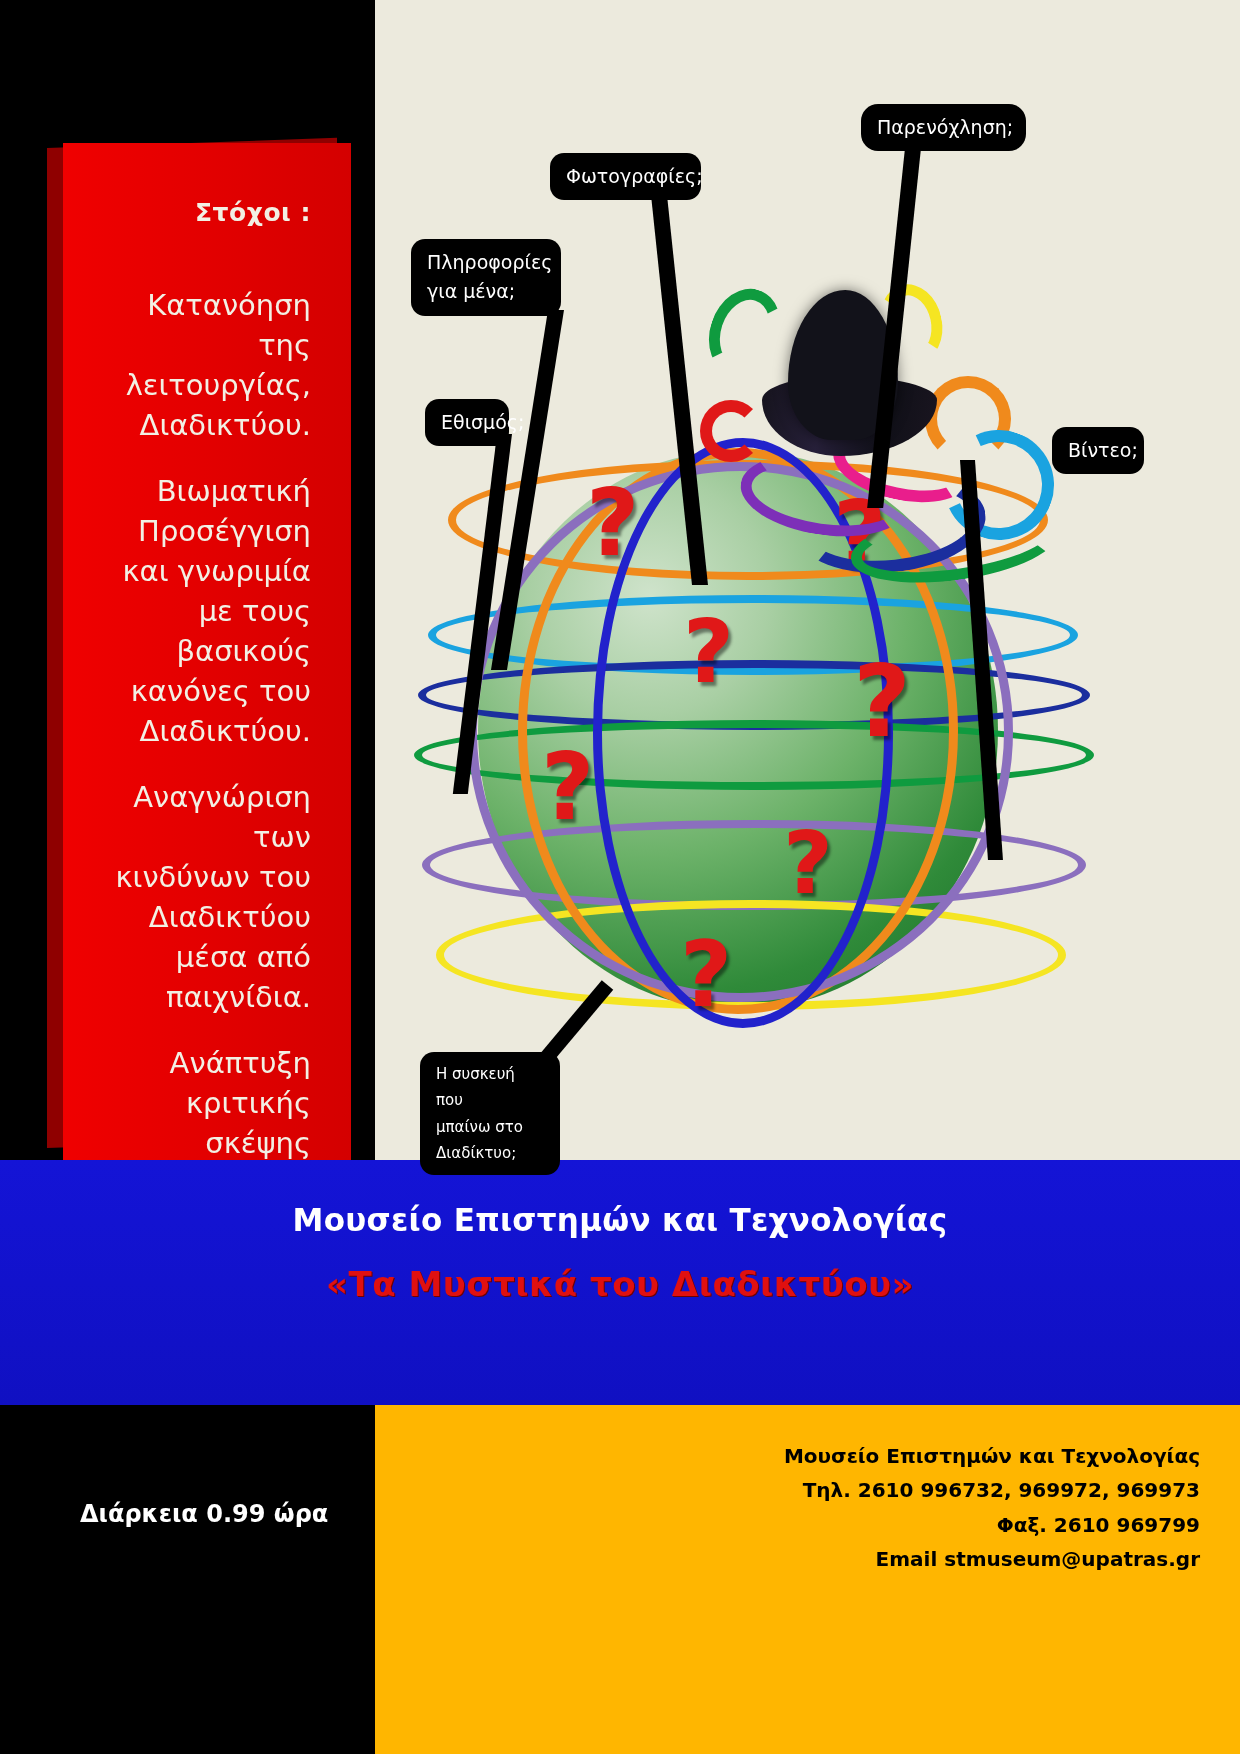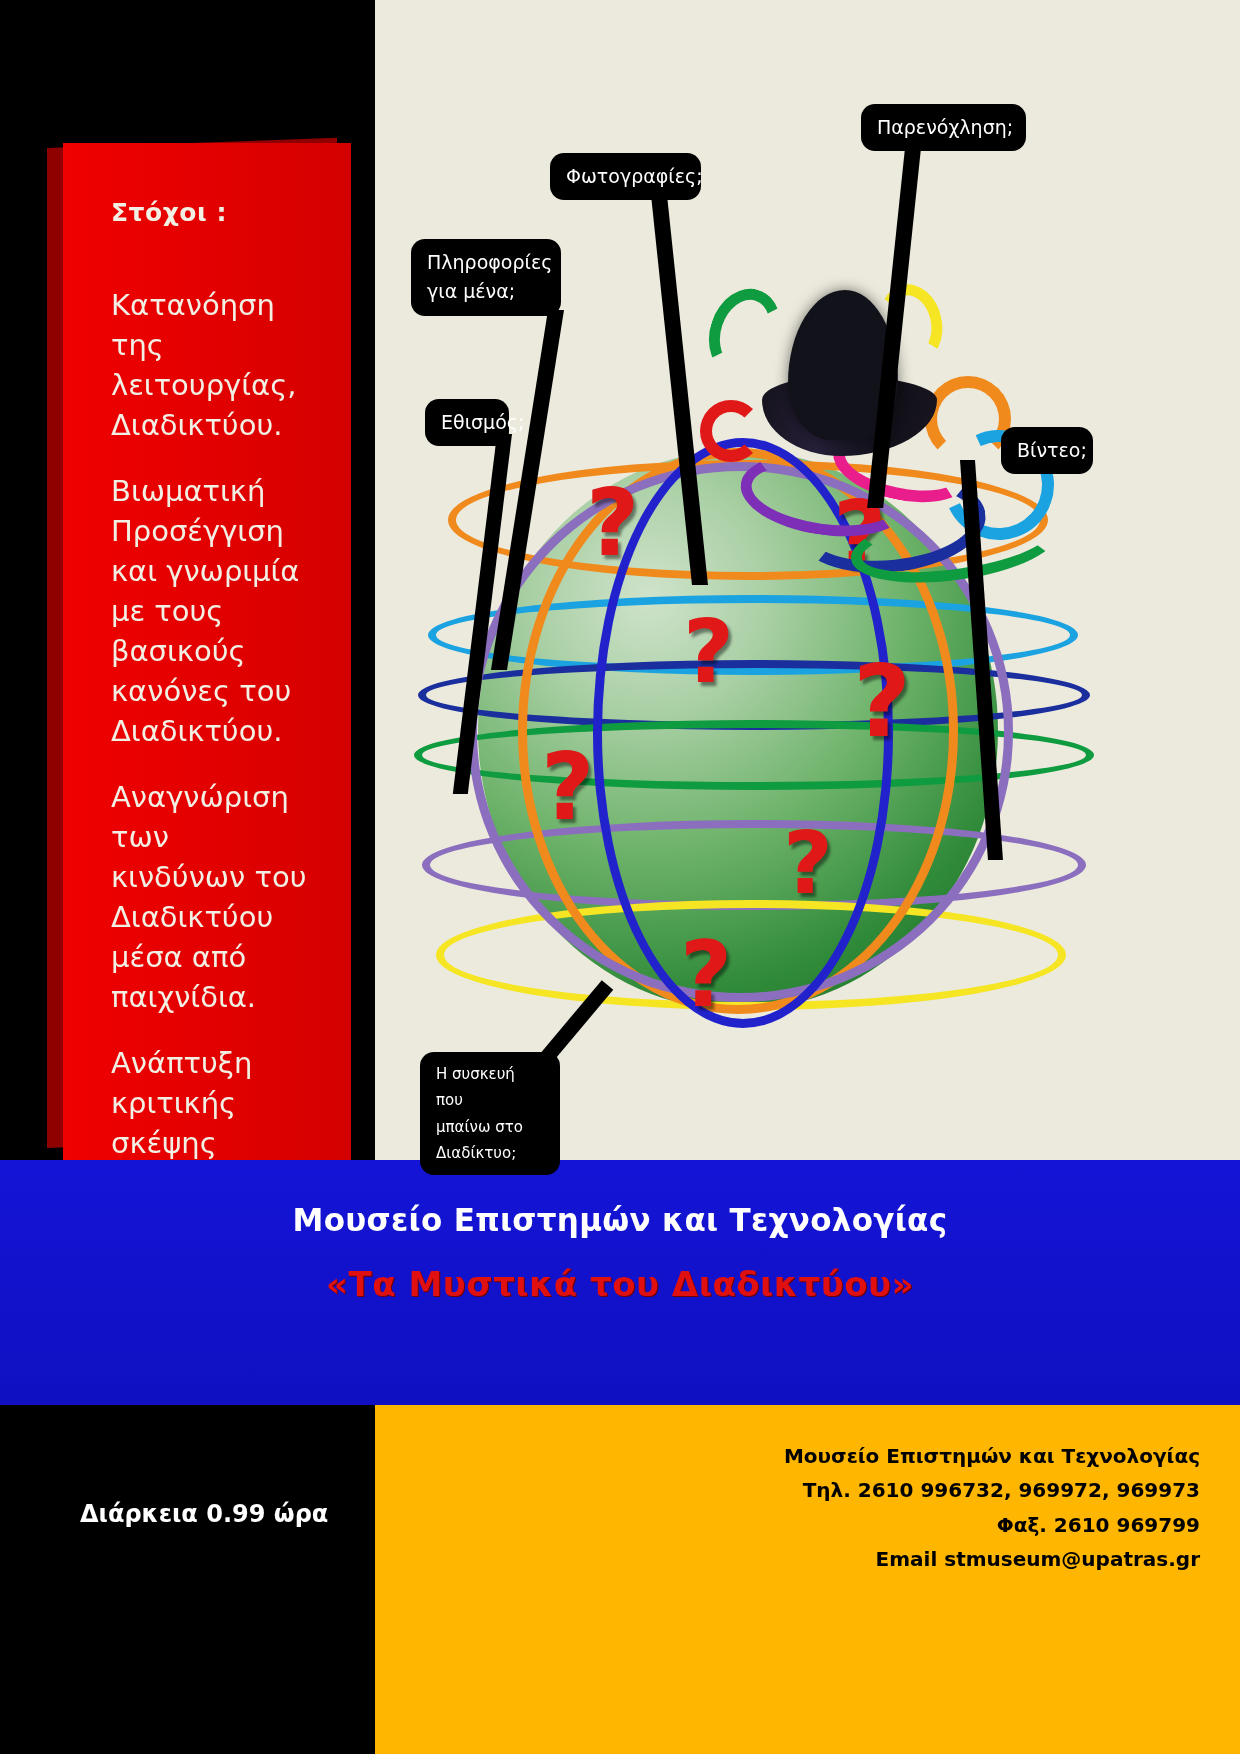--- a/index.html
+++ b/index.html
@@ -43,20 +43,21 @@
   }
   .red-panel {
     position: absolute;
     left: 63px; top: 143px;
     width: 288px; height: 1296px;
     background: #e60000;
     background-image: linear-gradient(90deg, #f00000 0%, #e00000 60%, #d40000 100%);
     box-sizing: border-box;
     padding: 55px 40px 20px 48px;
     color: #f2f0e4;
+    text-align: right;
   }
   .goals-title {
     font-size: 25px;
     font-weight: bold;
     letter-spacing: .5px;
     margin: 0 0 58px 0;
   }
   .goal-item {
     font-size: 29px;
     line-height: 1.38;
@@ -259,34 +260,34 @@
     <div class="curl" style="left:244px; top:150px; width:110px; height:110px; border-width:12px; border-color:#1aa3e0 #1aa3e0 #1aa3e0 transparent; transform:rotate(20deg);"></div>
     <div class="curl" style="left:132px; top:150px; width:140px; height:70px;  border-width:12px; border-color:transparent transparent #e91e8c #e91e8c; transform:rotate(12deg);"></div>
     <div class="curl" style="left:96px;  top:196px; width:190px; height:96px;  border-width:12px; border-color:transparent #1b2e9e #1b2e9e transparent; transform:rotate(-6deg);"></div>
     <div class="curl" style="left:40px;  top:175px; width:170px; height:80px;  border-width:11px; border-color:transparent transparent #7d2fb8 #7d2fb8; transform:rotate(8deg);"></div>
     <div class="curl" style="left:150px; top:230px; width:210px; height:70px;  border-width:11px; border-color:transparent transparent #0f9b3f #0f9b3f; transform:rotate(-8deg);"></div>
     <div class="head2"></div>
     <div class="head"></div>
   </div>
 
   <div class="tail" style="left:905px; top:148px; width:16px; height:360px; transform:skewX(-6deg); transform-origin:top center;"></div>
-  <div class="bubble" style="left:861px; top:104px; width:165px;">Παρενόχληση;</div>
+  <div class="bubble" style="left:861px; top:104px; width:165px;border-radius:17px;">Παρενόχληση;</div>
 
   <div class="tail" style="left:651px; top:195px; width:16px; height:390px; transform:skewX(6deg); transform-origin:top center;"></div>
   <div class="bubble" style="left:550px; top:153px; width:151px;">Φωτογραφίες;</div>
 
   <div class="tail" style="left:548px; top:310px; width:16px; height:360px; transform:skewX(-9deg); transform-origin:top center;"></div>
   <div class="bubble" style="left:411px; top:239px; width:150px;">Πληροφορίες
 για μένα;</div>
 
   <div class="tail" style="left:497px; top:434px; width:15px; height:360px; transform:skewX(-7deg); transform-origin:top center;"></div>
   <div class="bubble" style="left:425px; top:399px; width:84px;">Εθισμός;</div>
 
   <div class="tail" style="left:960px; top:460px; width:15px; height:400px; transform:skewX(4deg); transform-origin:top center;"></div>
-  <div class="bubble" style="left:1001px; top:427px; width:92px;">Βίντεο;</div>
+  <div class="bubble" style="left:1052px; top:427px; width:92px;">Βίντεο;</div>
 
   <div class="tail" style="left:600px; top:985px; width:15px; height:110px; transform:rotate(40deg); transform-origin:top center;"></div>
   <div class="bubble" style="left:420px; top:1052px; width:140px; font-size:15px; line-height:1.75;">Η συσκευή που
 μπαίνω  στο
 Διαδίκτυο;</div>
 
   <div class="blue-band">
     <div class="org-line1">Μουσείο  Επιστημών και Τεχνολογίας</div>
     <div class="title-line">«Τα Μυστικά του Διαδικτύου»</div>
   </div>

